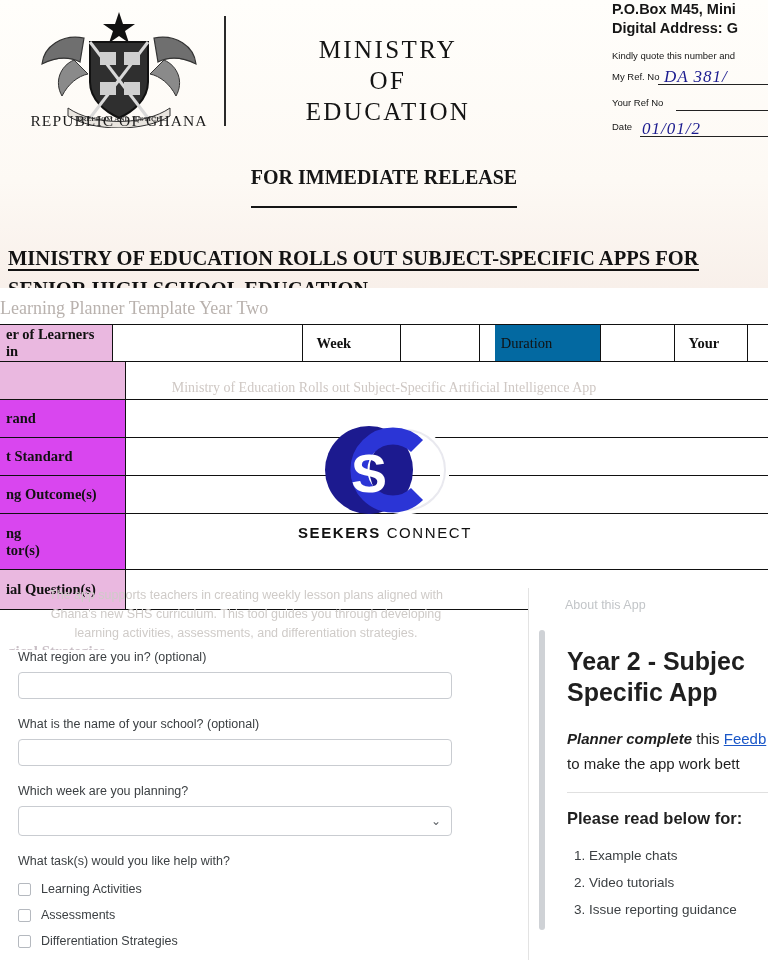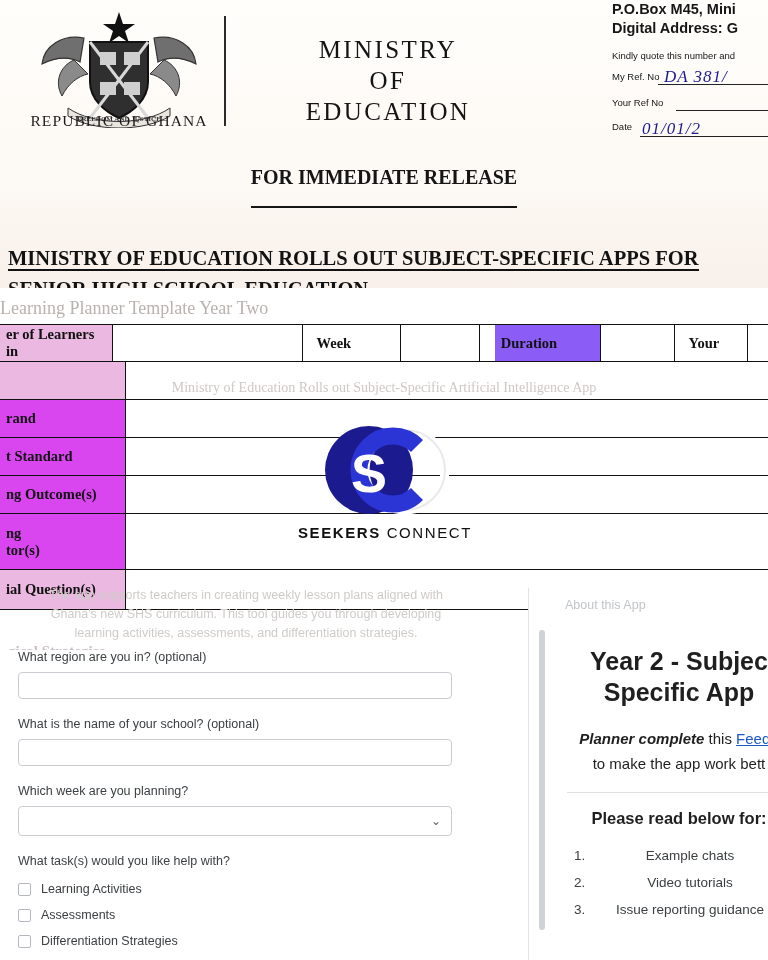--- a/index.html
+++ b/index.html
@@ -87,21 +87,21 @@
   .row:first-child { border-top: 1.4px solid #111; gap: 8px; }
   .cell {
     border-right: 1.4px solid #111;
     display: flex; align-items: center;
     font-family: "Liberation Serif", serif;
     font-size: 14.5px; color: #111; padding: 0 6px;
     overflow: hidden; white-space: nowrap;
   }
   .lbl-cell { width: 126px; background: #eab8e0; font-weight: bold; }
   .lbl-cell.plain { background: #d946ef; }
-  .hdr-pink { background: #8b5cf6; font-weight: bold; margin-left: 7px; }
+  .hdr-pink { background: #0369a1; font-weight: normal; margin-left: 7px; }
   .grow { flex: 1 1 auto; }
   .row.tall { height: 40px; }
   .row.xtall { height: 56px; }
   .two-line { line-height: 17px; white-space: normal; }
   .subject-note {
     position: absolute; left: 0; top: 92px; width: 768px; text-align: center;
     color: #cfc8c4; font-family: "Liberation Serif", serif; font-size: 14px;
   }
   .ped {
     position: absolute; left: 8px; top: 355px; color: #c9bfc6;
@@ -157,21 +157,20 @@
     border-radius: 2px; margin-right: 10px; background: #fff; flex: 0 0 auto;
   }
   .chk-lbl { font-size: 12.5px; color: #3c4043; }
 
   
   .about {
     position: absolute; left: 528px; top: 588px; width: 240px; height: 372px;
     background: #ffffff;
     border-left: 1px solid #e3e3e3;
     padding: 0 0 0 18px;
-    text-align: center;
   }
   .about-tab {
     position: absolute; left: 36px; top: 10px;
     font-size: 12.5px; color: #c2c5c8;
   }
   .about-scroll {
     position: absolute; left: 10px; top: 42px;
     width: 6px; height: 300px; background: #cfd2d6; border-radius: 3px;
   }
   .about-body { position: absolute; left: 38px; top: 58px; width: 224px; }

